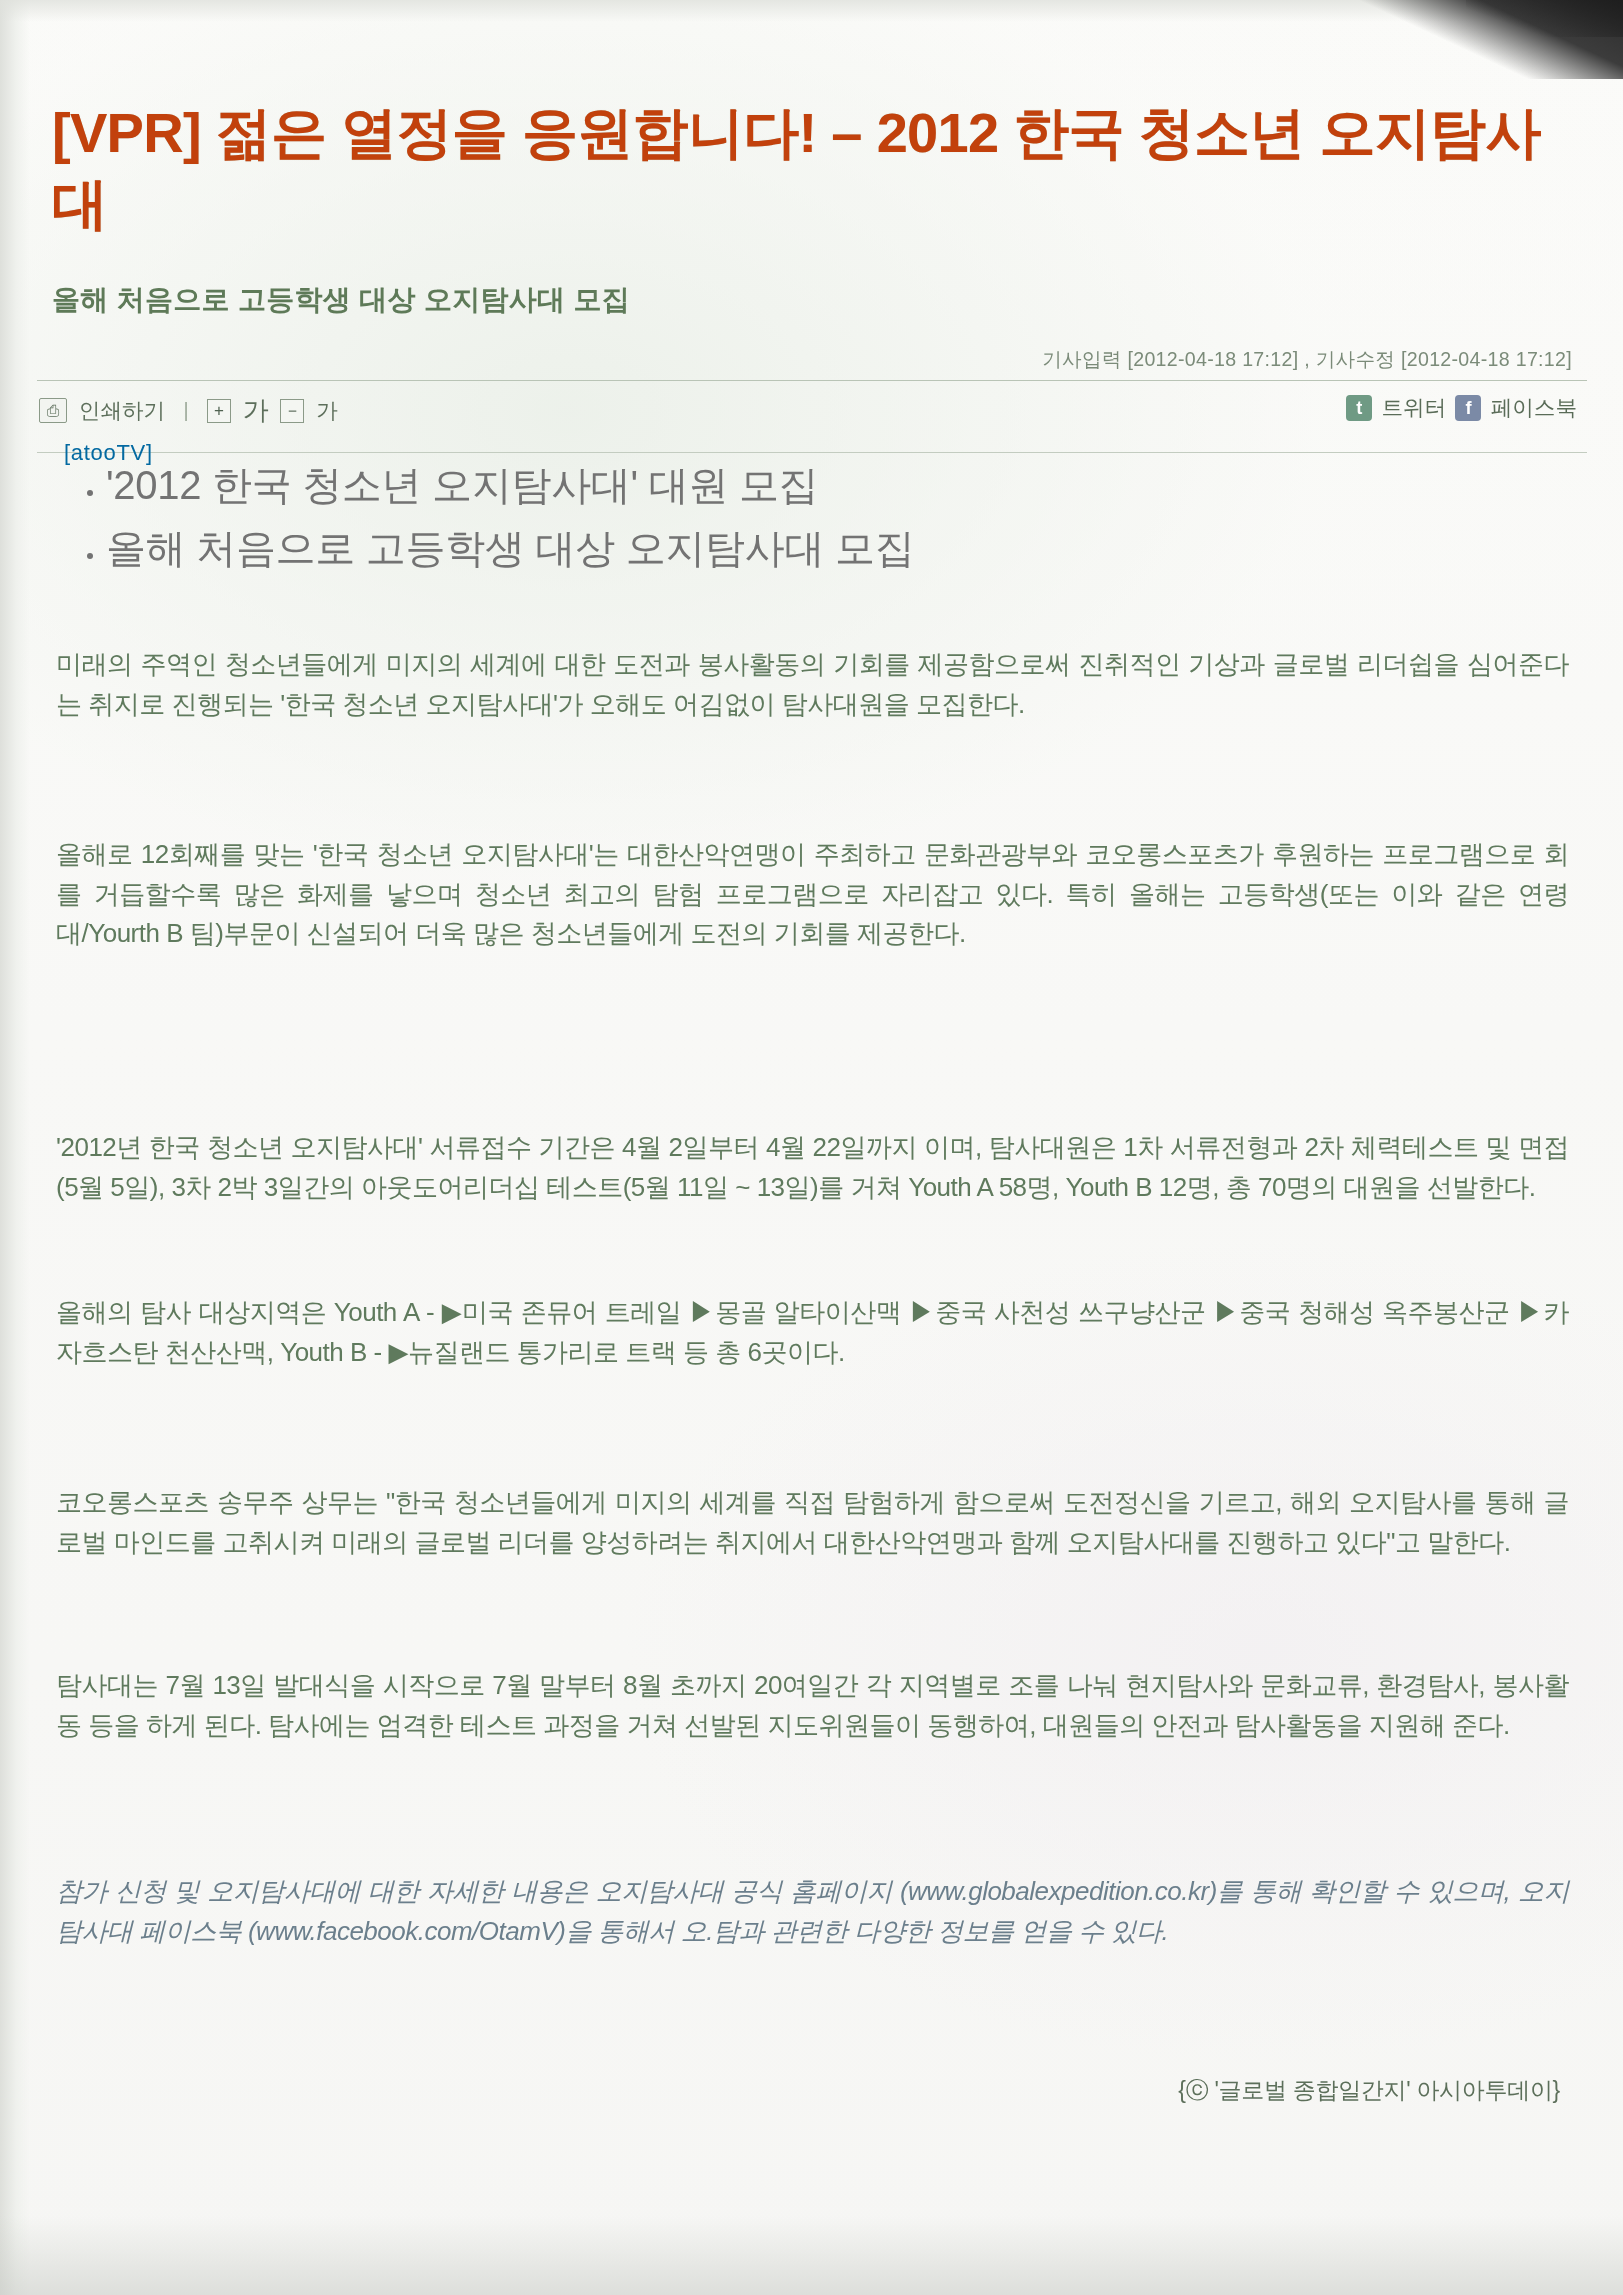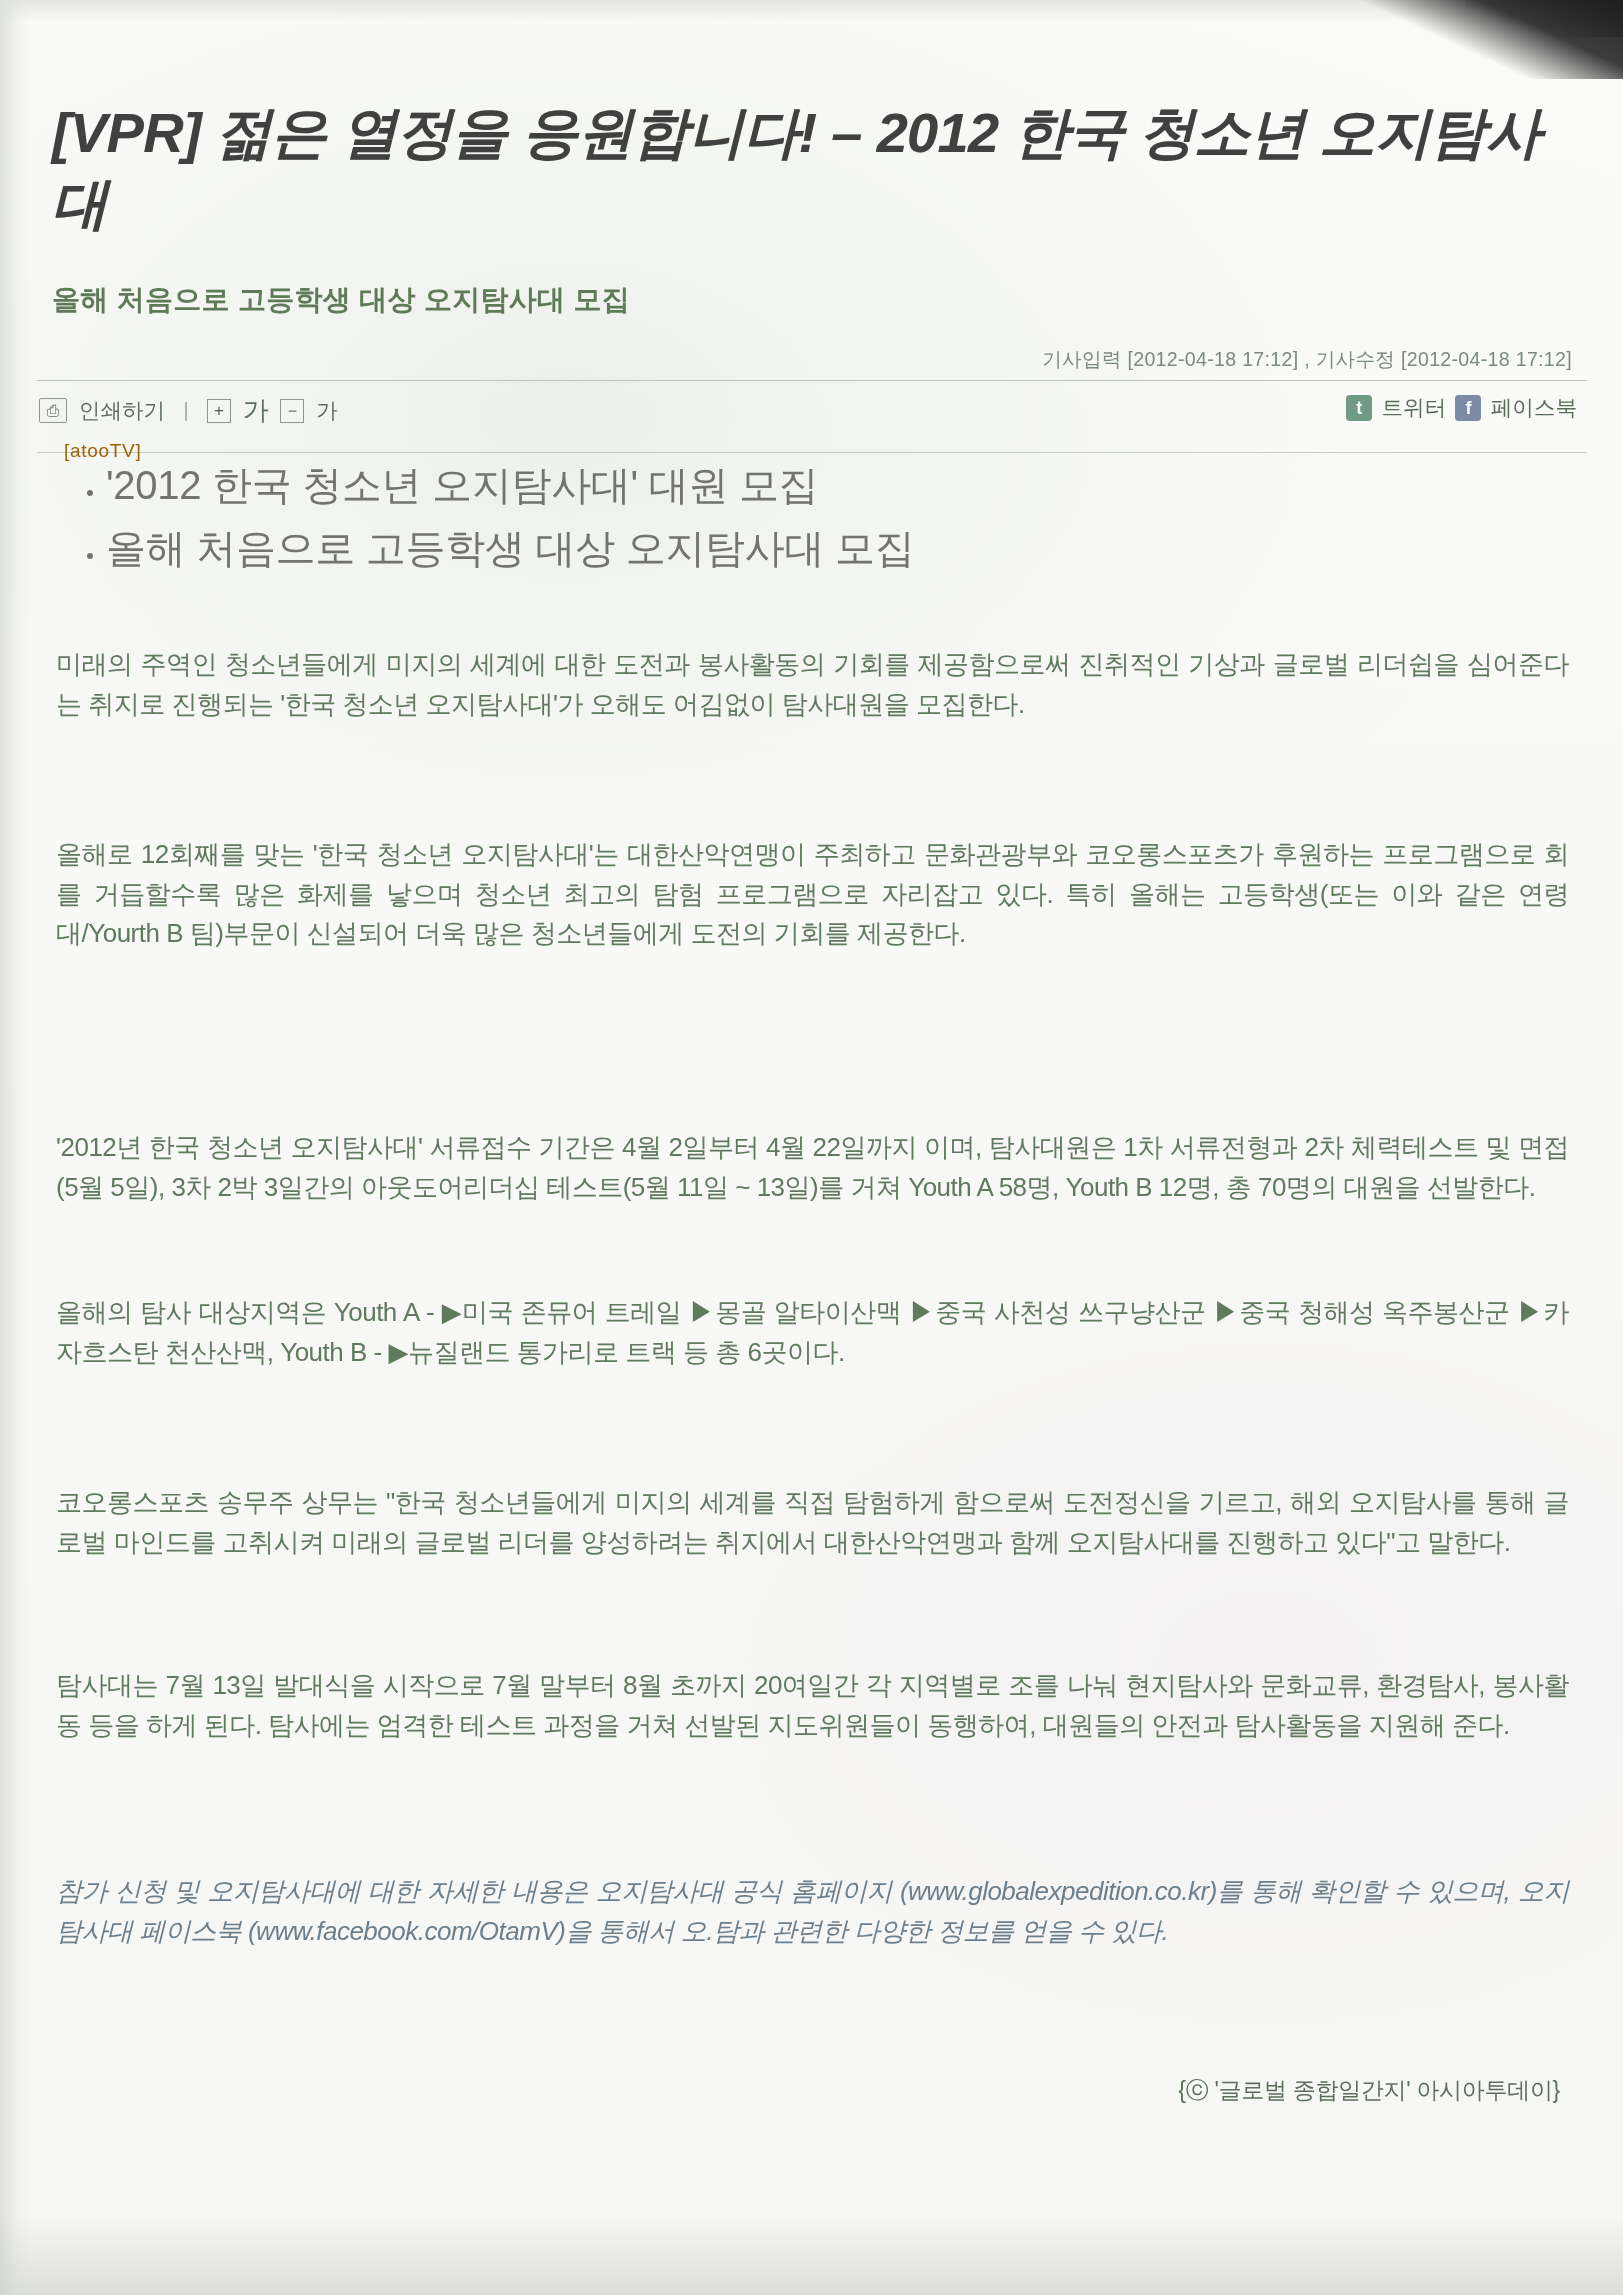--- a/index.html
+++ b/index.html
@@ -57,24 +57,23 @@
 
   
   .headline {
     position: absolute;
     left: 52px;
     top: 98px;
     width: 1505px;
     font-size: 56px;
     line-height: 1.26;
     font-weight: 700;
-    color: #404040;
+    color: #c2410c;
     letter-spacing: -0.7px;
     text-shadow: 0 0 0.7px rgba(90,120,85,0.35);
-    font-style: italic;
   }
   .subhead {
     position: absolute;
     left: 52px;
     top: 281px;
     width: 1440px;
     font-size: 28px;
     font-weight: 700;
     color: #5e7a58;
     letter-spacing: 0.3px;
@@ -155,22 +154,22 @@
     font-size: 18.3px;
   }
   .tw { background: #6f9a84; }
   .fb { background: #7b8aa6; }
 
   
   .source-tag {
     position: absolute;
     left: 64px;
     top: 440px;
-    font-size: 19px;
-    color: #a16207;
+    font-size: 22px;
+    color: #0369a1;
     letter-spacing: 0.7px;
   }
   .bullets {
     position: absolute;
     left: 72px;
     top: 456px;
     width: 1375px;
     font-size: 40px;
     line-height: 1.48;
     color: #737373;

